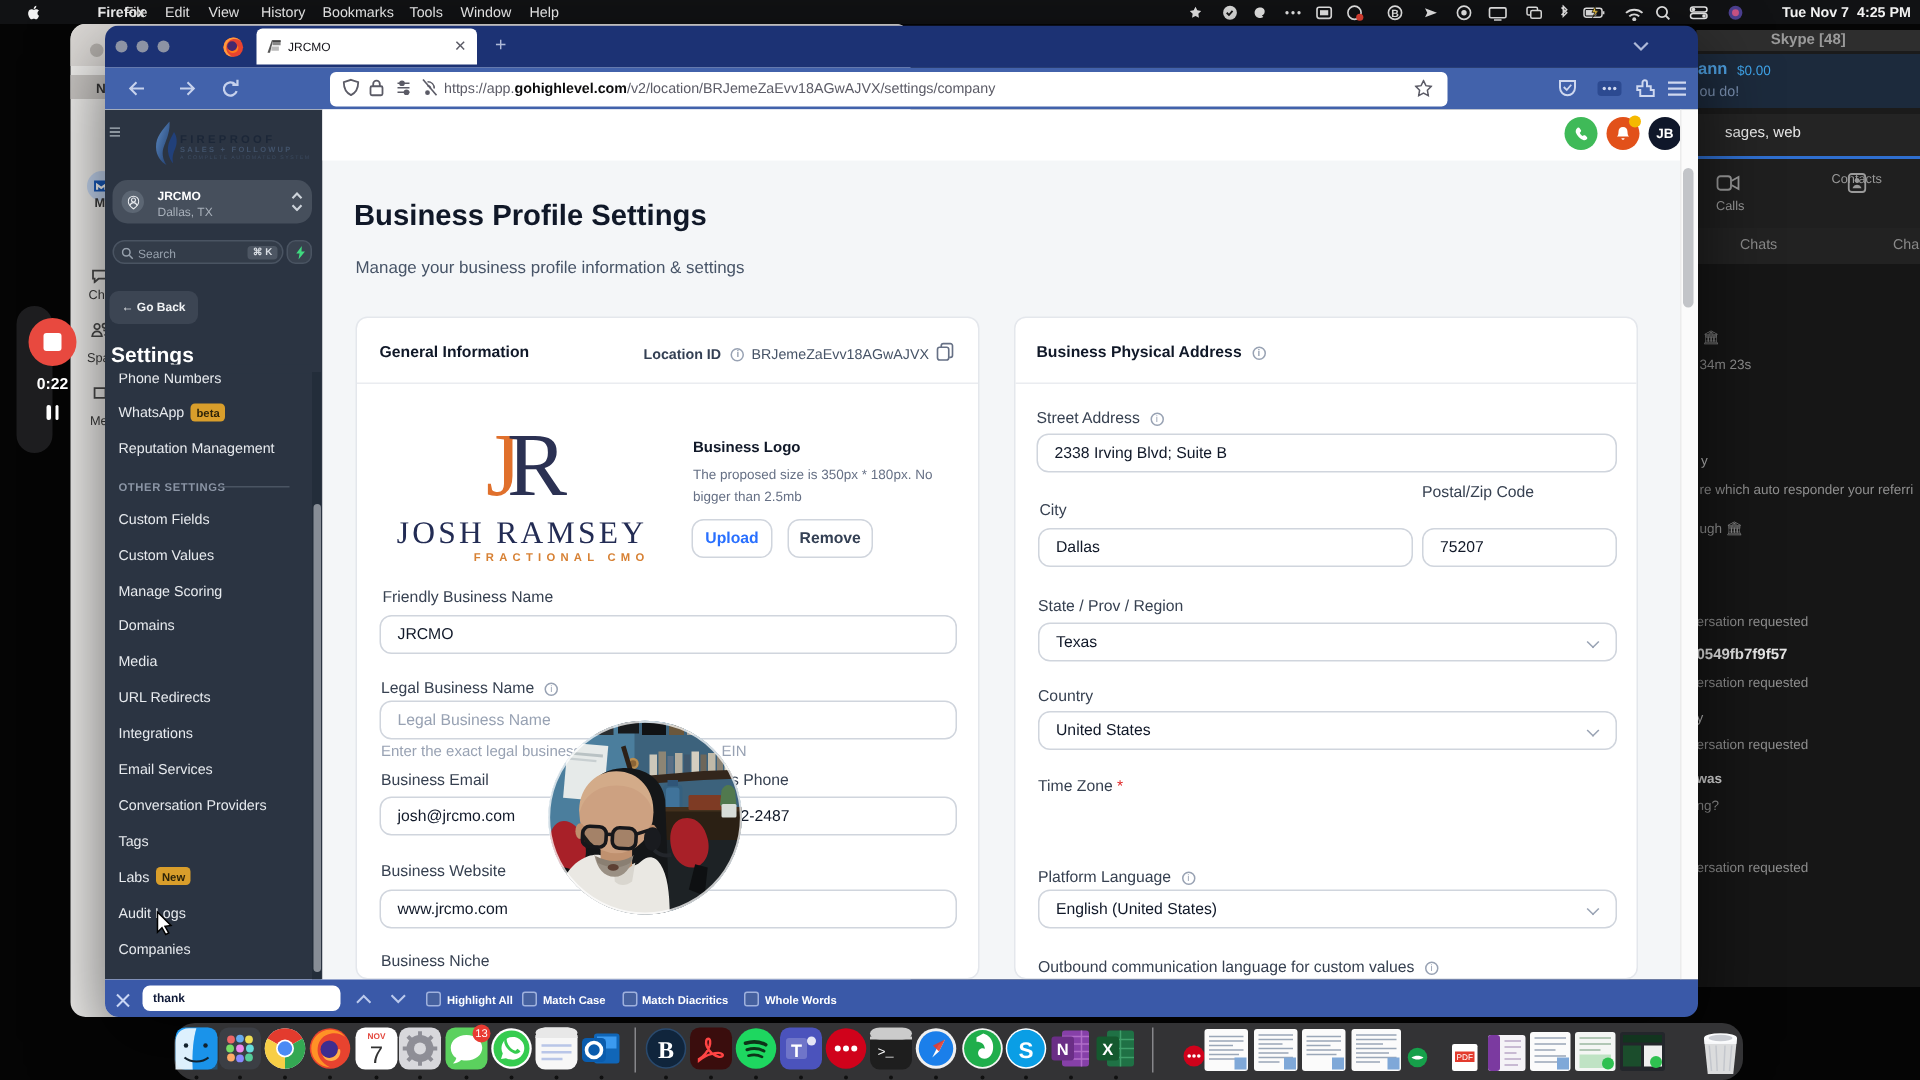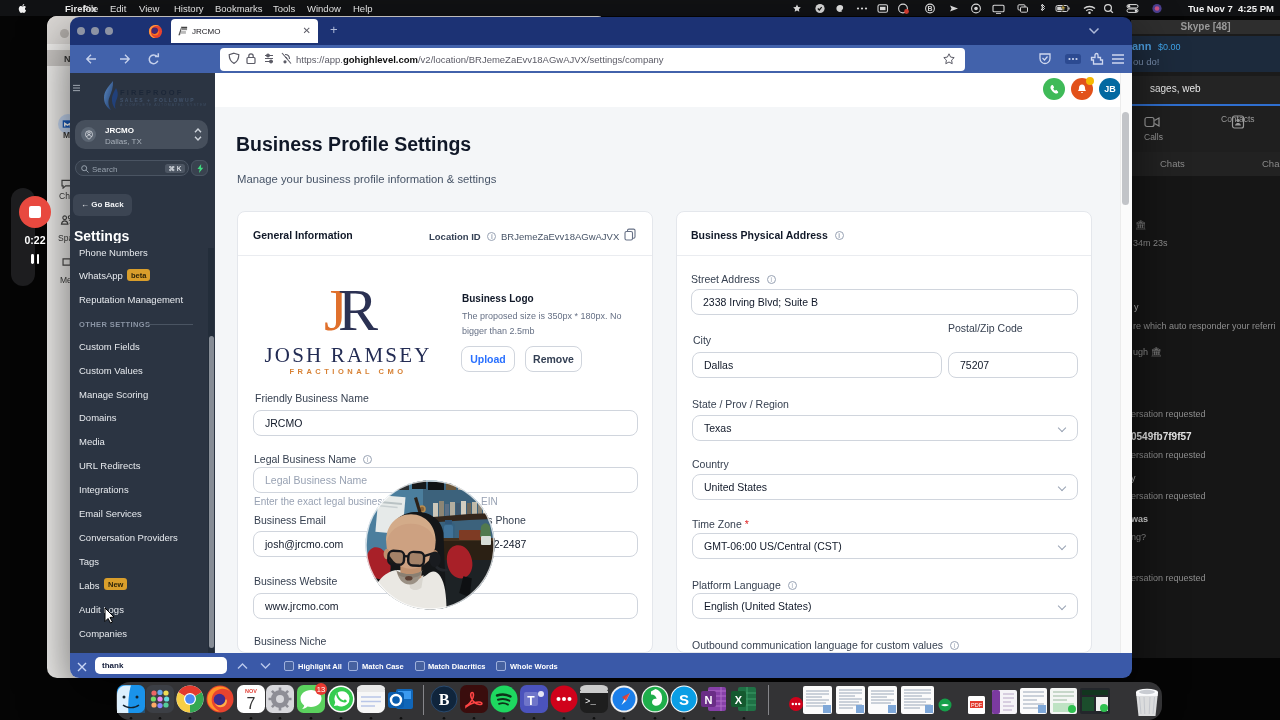--- a/index.html
+++ b/index.html
@@ -23,21 +23,21 @@
   .sitem { position:absolute; left:9px; color:#e7eaee; font-size:9.5px; white-space:nowrap; }
   
   #ghlmain { position:absolute; left:145px; top:0; width:917px; height:580px; background:#f4f6f8; }
   .card { position:absolute; background:#fff; border:1px solid #e4e7ec; border-radius:8px; }
   .lbl { position:absolute; font-size:10.5px; color:#374151; white-space:nowrap; }
   .inp { position:absolute; background:#fff; border:1px solid #d0d5dd; border-radius:8px; font-size:10.5px; color:#101828; display:flex; align-items:center; padding-left:11px; white-space:nowrap; }
   .ph { color:#98a2b3; }
   .chev { position:absolute; right:12px; top:9px; width:6px; height:6px; border-right:1.3px solid #98a2b3; border-bottom:1.3px solid #98a2b3; transform:rotate(45deg); }
   .info { display:inline-block; width:9px; height:9px; border:1px solid #98a2b3; border-radius:50%; color:#98a2b3; font-size:6.5px; line-height:8px; text-align:center; vertical-align:1px; margin-left:4px; font-style:normal; }
   
-  #pill { position:absolute; left:11px; top:188px; width:24px; height:98px; background:#1d1d1f; border-radius:24px; }
+  #pill { position:absolute; left:11px; top:204px; width:24px; height:98px; background:#1d1d1f; border-radius:24px; }
   
   #dock { position:absolute; left:116px; top:682px; width:1046px; height:38px; background:rgba(58,58,60,.88); border-radius:14px; }
 </style>
 </head>
 <body>
 
 <div id="menubar">
   <svg class="mi" style="left:17px; top:2.5px;" width="11" height="11" viewBox="0 0 16 16">
       <path fill="#f2f2f2" d="M11.6 8.5c0-1.7 1.4-2.5 1.5-2.6-.8-1.2-2-1.3-2.5-1.4-1.1-.1-2 .6-2.6.6-.5 0-1.3-.6-2.2-.6-1.1 0-2.2.7-2.7 1.7-1.2 2-.3 5 .8 6.6.5.8 1.2 1.7 2 1.6.8 0 1.1-.5 2.1-.5s1.3.5 2.2.5c.9 0 1.5-.8 2-1.6.6-.9.9-1.8.9-1.9 0 0-1.5-.6-1.5-2.4zM9.9 3.4c.4-.6.7-1.3.6-2.1-.6 0-1.4.4-1.8 1-.4.5-.8 1.3-.7 2 .8.1 1.5-.3 1.9-.9z"></path>
     </svg>
@@ -328,41 +328,41 @@
             <path d="M2.6 1.3c.5-.4 1.2-.3 1.5.2l.8 1.2c.3.4.2 1-.2 1.3l-.5.5c.3.8.9 1.6 1.8 2.2l.6-.4c.4-.3 1-.3 1.3.1l1 1c.4.4.4 1.1-.1 1.5-.6.5-1.5.8-2.3.5C4.6 8.7 2.4 6.6 1.6 4.5c-.3-1-.1-2.4 1-3.2z" fill="#fff"></path>
           </svg>
       </div>
       <div style="position:absolute; left:856px; top:5px; width:22px; height:22px; border-radius:50%; background:#e2511a;">
         <svg style="position:absolute; left:6px; top:5px;" width="10" height="12" viewBox="0 0 12 13">
             <path d="M6 1.2c2.2 0 3.6 1.6 3.6 3.8 0 2.6.7 3.4 1.3 3.9H1.1c.6-.5 1.3-1.3 1.3-3.9C2.4 2.8 3.8 1.2 6 1.2z" fill="#fff"></path>
             <path d="M4.7 10.2c.2.8.7 1.2 1.3 1.2s1.1-.4 1.3-1.2z" fill="#fff"></path>
           </svg>
         <div style="position:absolute; right:-1px; top:-1px; width:8px; height:8px; border-radius:50%; background:#f5b901;"></div>
       </div>
-      <div style="position:absolute; left:884px; top:5px; width:22px; height:22px; border-radius:50%; background:#0369a1; color:#fff; font-size:9px; font-weight:bold; text-align:center; line-height:22px;">JB</div>
+      <div style="position:absolute; left:884px; top:5px; width:22px; height:22px; border-radius:50%; background:#0f172a; color:#fff; font-size:9px; font-weight:bold; text-align:center; line-height:22px;">JB</div>
 
       <div style="position:absolute; left:21px; top:60px; font-size:19.5px; font-weight:700; color:#101828;">Business Profile Settings</div>
       <div style="position:absolute; left:22px; top:100px; font-size:11.3px; color:#475467;">Manage your business profile information &amp; settings</div>
 
       <div class="card" style="left:22px; top:138px; width:416px; height:442px;">
         <div style="position:absolute; left:15px; top:17px; font-size:10.5px; font-weight:700; color:#101828;">General Information</div>
         <div style="position:absolute; left:191px; top:19px; font-size:9.5px; font-weight:600; color:#344054;">Location ID <i class="info">i</i></div>
         <div style="position:absolute; left:263px; top:19px; font-size:9.5px; color:#475467;">BRJemeZaEvv18AGwAJVX</div>
         <svg style="position:absolute; left:386px; top:16px;" width="12" height="13" viewBox="0 0 12 13">
             <rect x="1" y="3.5" width="7.5" height="8.5" rx="1.5" fill="none" stroke="#667085" stroke-width="1.1"></rect>
             <path d="M3.5 3.5V2.5A1.4 1.4 0 014.9 1.1h4.7A1.4 1.4 0 0111 2.5v6.3a1.4 1.4 0 01-1.4 1.4h-.8" fill="none" stroke="#667085" stroke-width="1.1"></path>
           </svg>
         <div style="position:absolute; left:0; top:43px; width:100%; height:1px; background:#eaecf0;"></div>
 
         <div style="position:absolute; left:86px; top:68px; width:110px; height:62px; font-family:'Liberation Serif',serif;">
           <span style="position:absolute; left:0px; top:-4px; font-size:60px; color:#e0702c;">J</span>
           <span style="position:absolute; left:14px; top:-4px; font-size:60px; color:#2b3153;">R</span>
         </div>
         <div style="position:absolute; left:25px; top:131px; width:170px; text-align:center; font-family:'Liberation Serif',serif; font-size:21px; letter-spacing:2.2px; color:#232c54; white-space:nowrap;">JOSH RAMSEY</div>
-        <div style="position:absolute; left:25px; top:155px; width:170px; text-align:center; font-size:7.5px; font-weight:bold; letter-spacing:3.5px; color:#d78134; white-space:nowrap;">FRACTIONAL CMO</div>
+        <div style="position:absolute; left:25px; top:155px; width:170px; text-align:right; font-size:7.5px; font-weight:bold; letter-spacing:3.5px; color:#d78134; white-space:nowrap;">FRACTIONAL CMO</div>
         <div style="position:absolute; left:224px; top:81px; font-size:10px; font-weight:700; color:#101828;">Business Logo</div>
         <div style="position:absolute; left:224px; top:97px; width:165px; font-size:9px; line-height:15px; color:#667085;">The proposed size is 350px * 180px. No bigger than 2.5mb</div>
         <div style="position:absolute; left:223px; top:134px; width:54px; height:26px; border:1px solid #d0d5dd; border-radius:8px; font-size:10.5px; font-weight:600; color:#2970ff; text-align:center; line-height:25px;">Upload</div>
         <div style="position:absolute; left:287px; top:134px; width:57px; height:26px; border:1px solid #d0d5dd; border-radius:8px; font-size:10.5px; font-weight:600; color:#344054; text-align:center; line-height:25px;">Remove</div>
         <div class="lbl" style="left:17px; top:180px;">Friendly Business Name</div>
         <div class="inp" style="left:15px; top:198px; width:385px; height:26px;">JRCMO</div>
         <div class="lbl" style="left:16px; top:241px;">Legal Business Name <i class="info">i</i></div>
         <div class="inp ph" style="left:15px; top:255px; width:385px; height:26px;">Legal Business Name</div>
         <div style="position:absolute; left:16px; top:284px; width:150px; overflow:hidden; white-space:nowrap; font-size:10px; color:#98a2b3;">Enter the exact legal business name, as re</div>
           <div style="position:absolute; left:243px; top:284px; font-size:10px; color:#98a2b3;">EIN</div>
@@ -383,21 +383,20 @@
         <div class="inp" style="left:14px; top:77px; width:387px; height:26px;">2338 Irving Blvd; Suite B</div>
         <div class="lbl" style="left:16px; top:122px;">City</div>
         <div class="inp" style="left:15px; top:140px; width:250px; height:26px;">Dallas</div>
         <div class="lbl" style="left:271px; top:110px;">Postal/Zip Code</div>
         <div class="inp" style="left:271px; top:140px; width:130px; height:26px;">75207</div>
         <div class="lbl" style="left:15px; top:186px;">State / Prov / Region</div>
         <div class="inp" style="left:15px; top:203px; width:386px; height:26px;">Texas<span class="chev"></span></div>
         <div class="lbl" style="left:15px; top:246px;">Country</div>
         <div class="inp" style="left:15px; top:262px; width:386px; height:26px;">United States<span class="chev"></span></div>
         <div class="lbl" style="left:15px; top:306px;">Time Zone <span style="color:#e02424;">*</span></div>
-        <div class="inp" style="left:15px; top:321px; width:386px; height:26px;">GMT-06:00 US/Central (CST)<span class="chev"></span></div>
         <div class="lbl" style="left:15px; top:367px;">Platform Language <i class="info">i</i></div>
         <div class="inp" style="left:15px; top:381px; width:386px; height:26px;">English (United States)<span class="chev"></span></div>
         <div class="lbl" style="left:15px; top:427px;">Outbound communication language for custom values <i class="info">i</i></div>
       </div>
 
       <div style="position:absolute; left:905px; top:0; width:12px; height:580px; background:#fbfbfb; border-left:1px solid #ececec;"></div>
       <div style="position:absolute; left:907px; top:39px; width:7px; height:93px; background:#c2c4c8; border-radius:4px;"></div>
     </div>
   </div>
   <div id="findbar">

